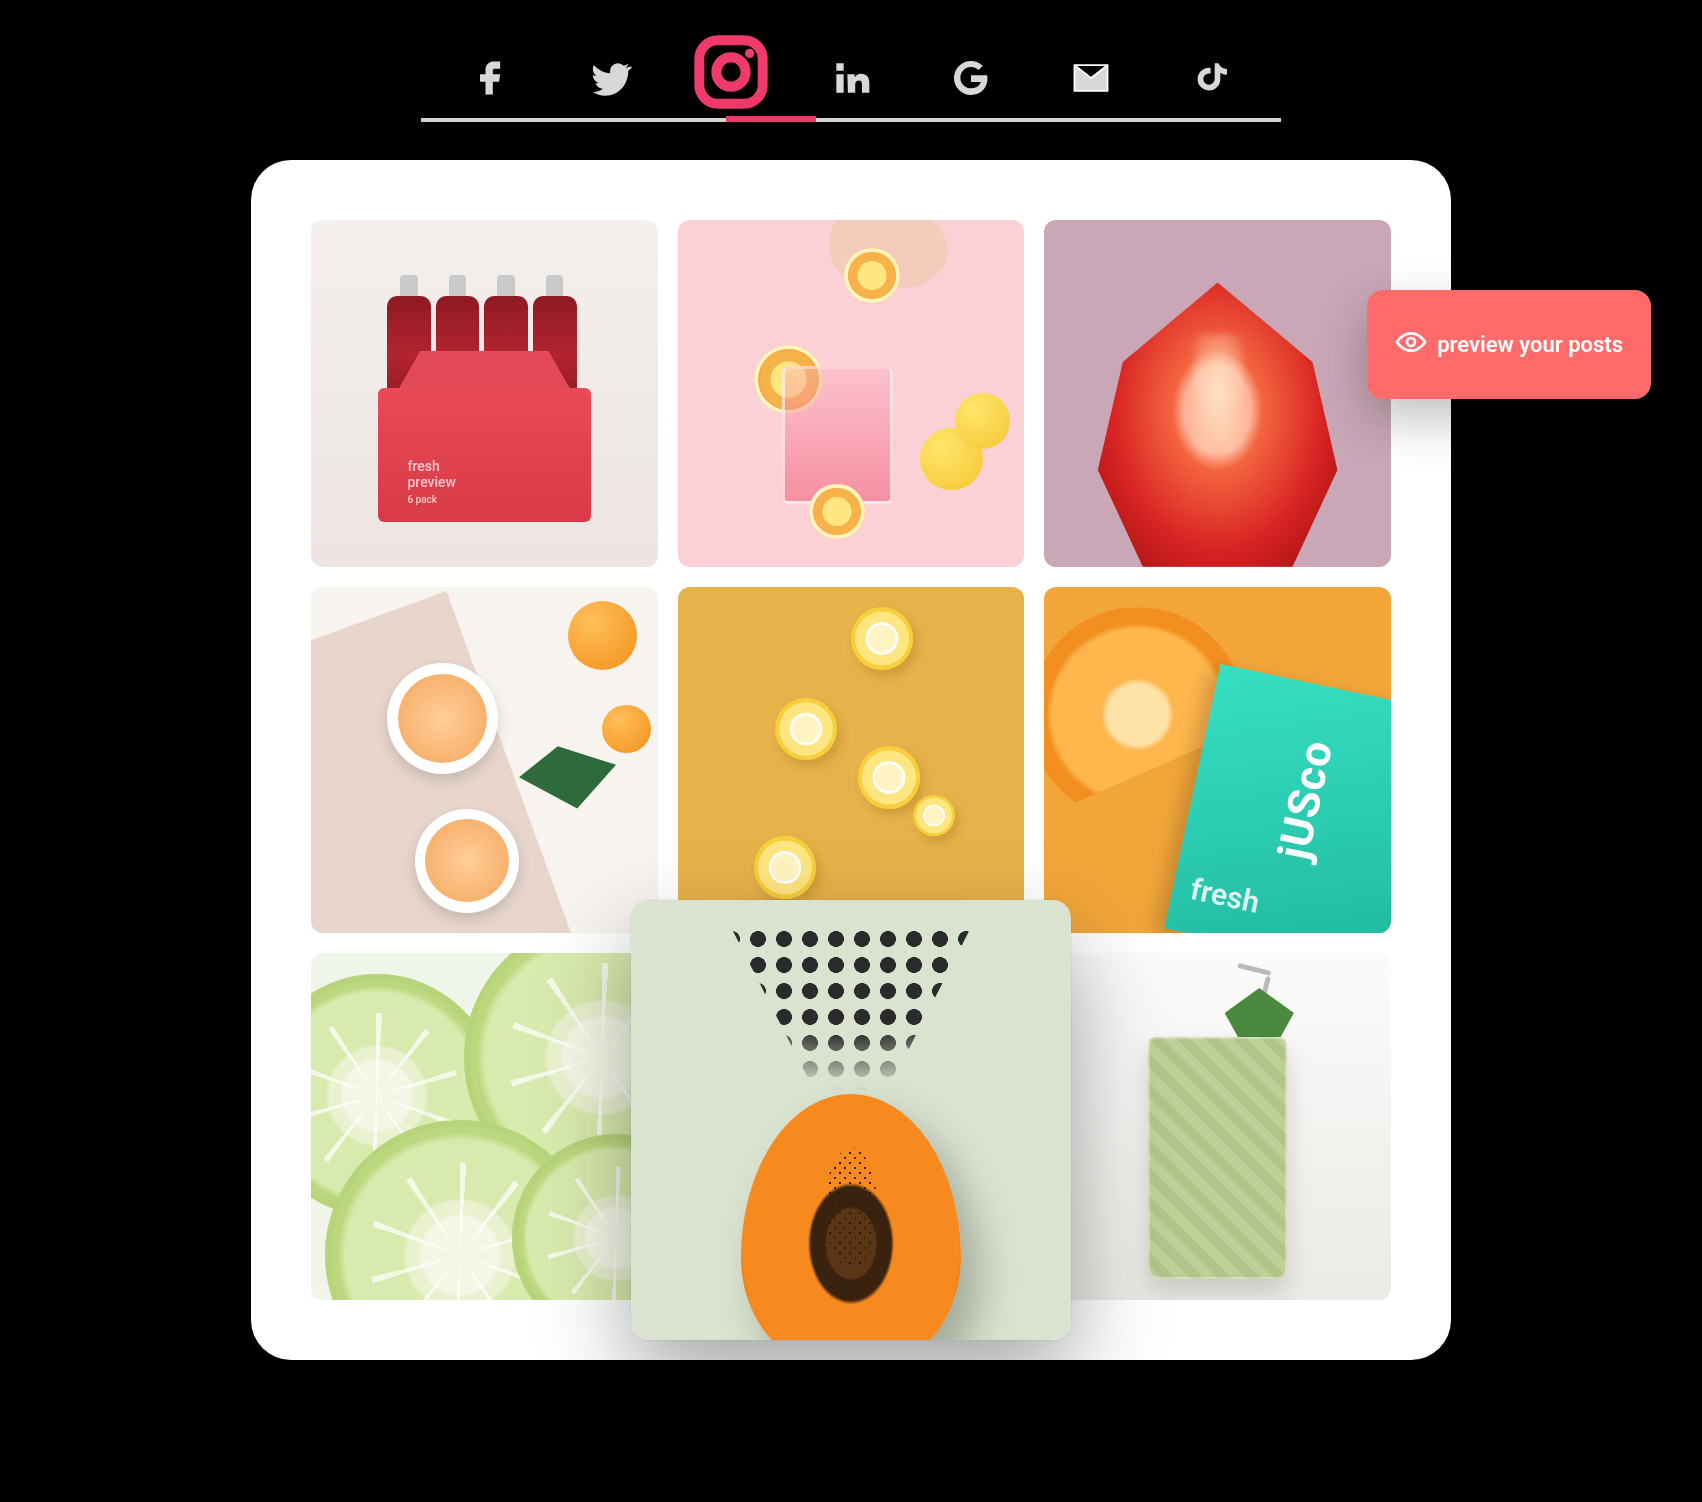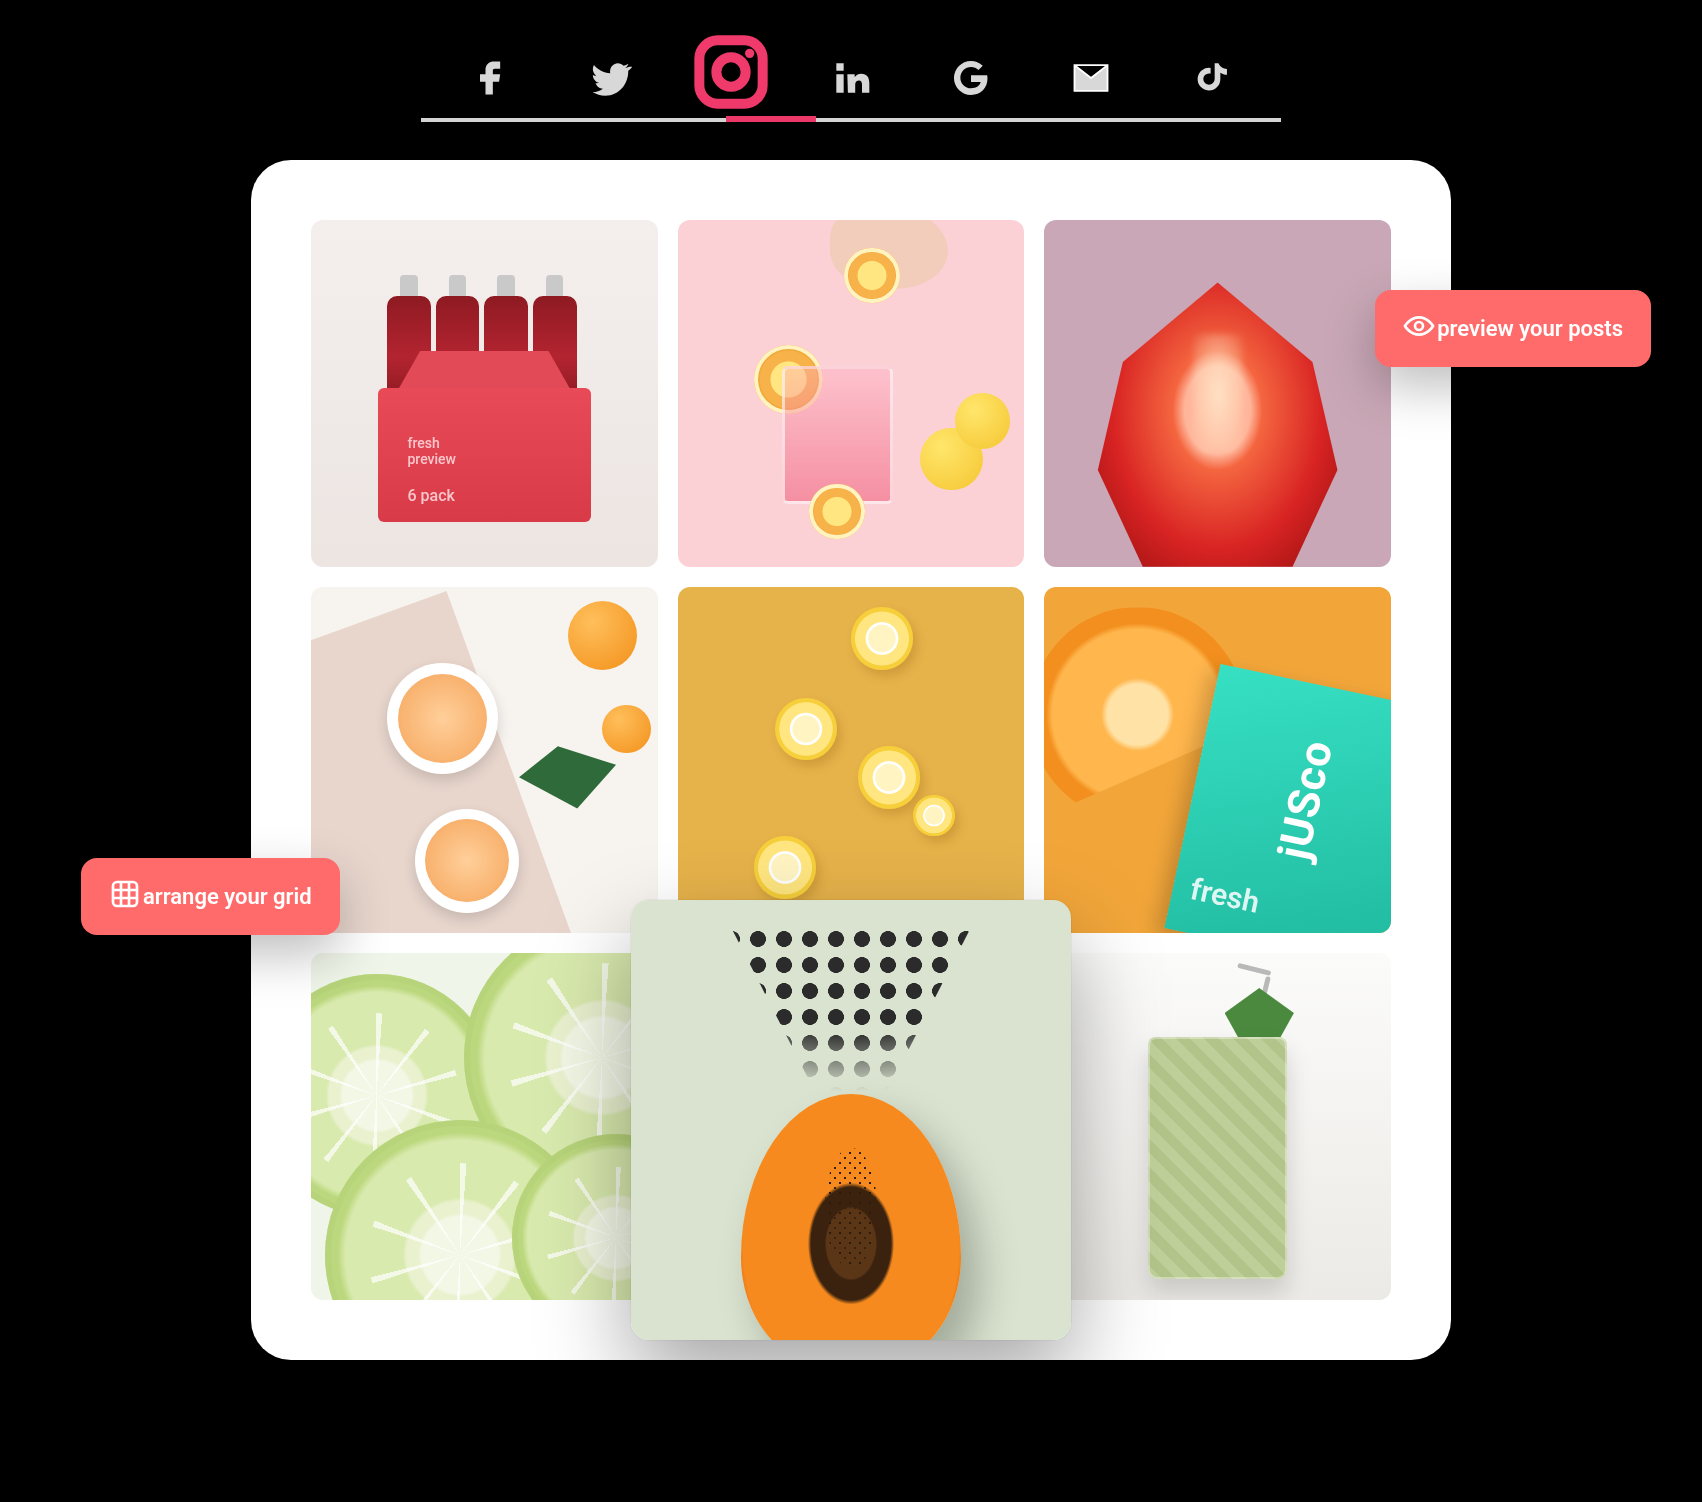--- a/index.html
+++ b/index.html
@@ -111,25 +111,25 @@
       z-index: 5;
     }
 
     
     .badge {
       position: absolute;
       background: #ff6b6b;
       color: #fff;
       font-weight: 600;
       font-size: 22px;
-      padding: 20px 28px;
+      padding: 36px 28px;
       border-radius: 16px;
       display: flex;
       align-items: center;
-      gap: 2px;
+      gap: 10px;
       box-shadow: 0 20px 50px rgba(0,0,0,0.25);
       z-index: 10;
       white-space: nowrap;
     }
 
     .badge-left {
       left: -170px;
       top: 698px;
     }
 
@@ -425,44 +425,35 @@
     <div class="badge badge-right">
       <span>
         <svg viewBox="0 0 24 24">
             <path d="M1.5 12S5 5.5 12 5.5 22.5 12 22.5 12 19 18.5 12 18.5 1.5 12 1.5 12z"></path>
             <circle cx="12" cy="12" r="3"></circle>
           </svg>
       </span>
       <span>preview your posts</span>
     </div>
 
-    <div class="badge badge-left">
-      <span>
-        <svg viewBox="0 0 24 24">
-            <rect x="3" y="3" width="18" height="18" rx="3"></rect>
-            <path d="M9 3v18M15 3v18M3 9h18M3 15h18"></path>
-          </svg>
-      </span>
-      <span>arrange your grid</span>
-    </div>
 
     <div class="grid">
 
       <div class="tile t1">
         <div class="pack">
           <div class="bottle b1"></div>
             <div class="bottle b2"></div>
             <div class="bottle b3"></div>
             <div class="bottle b4"></div>
 
           <div class="carrier">
             <div class="label-txt">
               <div>fresh</div>
               <div>preview</div>
-              <div style="margin-top:20px;font-size:16px">6 pack</div>
+              <div style="margin-top:4px;font-size:10px">6 pack</div>
             </div>
           </div>
         </div>
       </div>
 
       <div class="tile t2">
         <div class="hand"></div>
         <div class="lemon-slice s2"></div>
         <div class="lemon-slice s1"></div>
         <div class="glass"></div>

